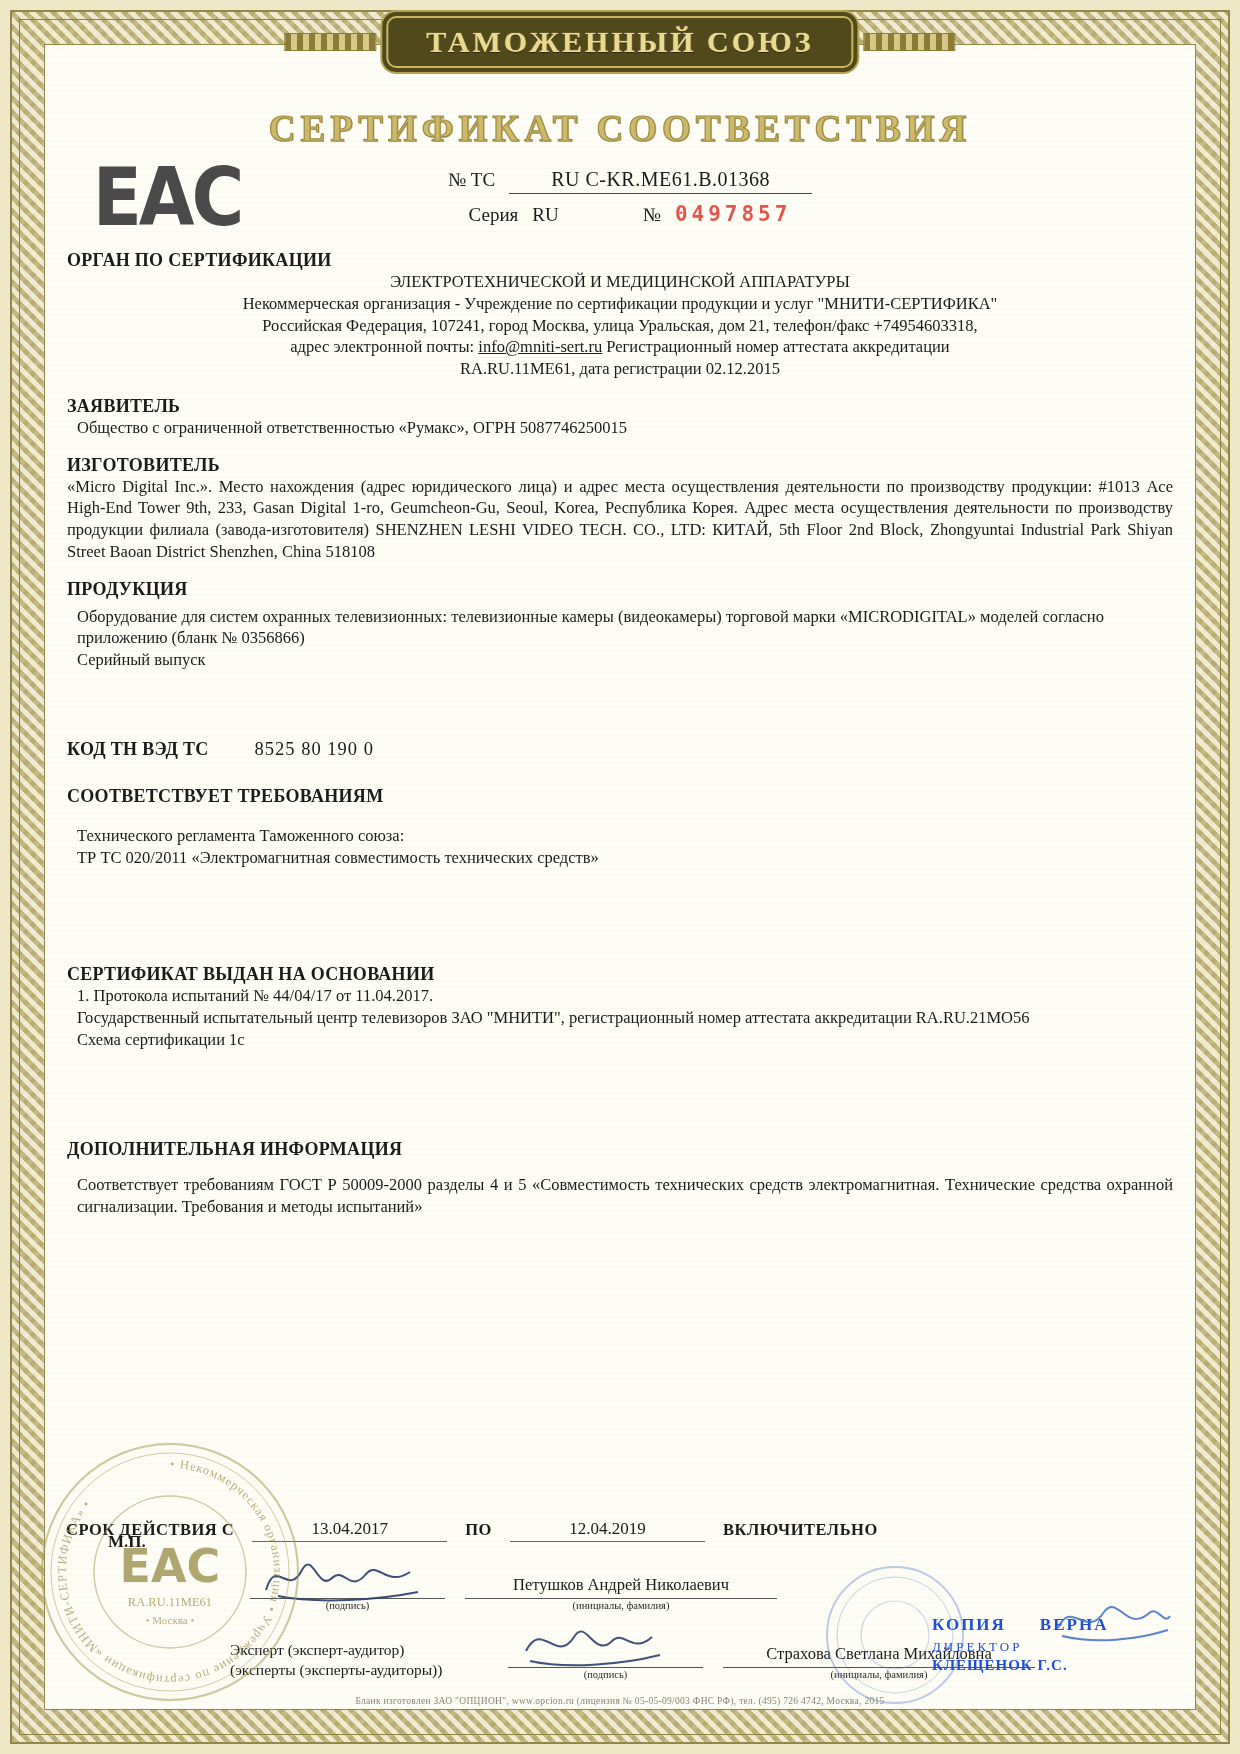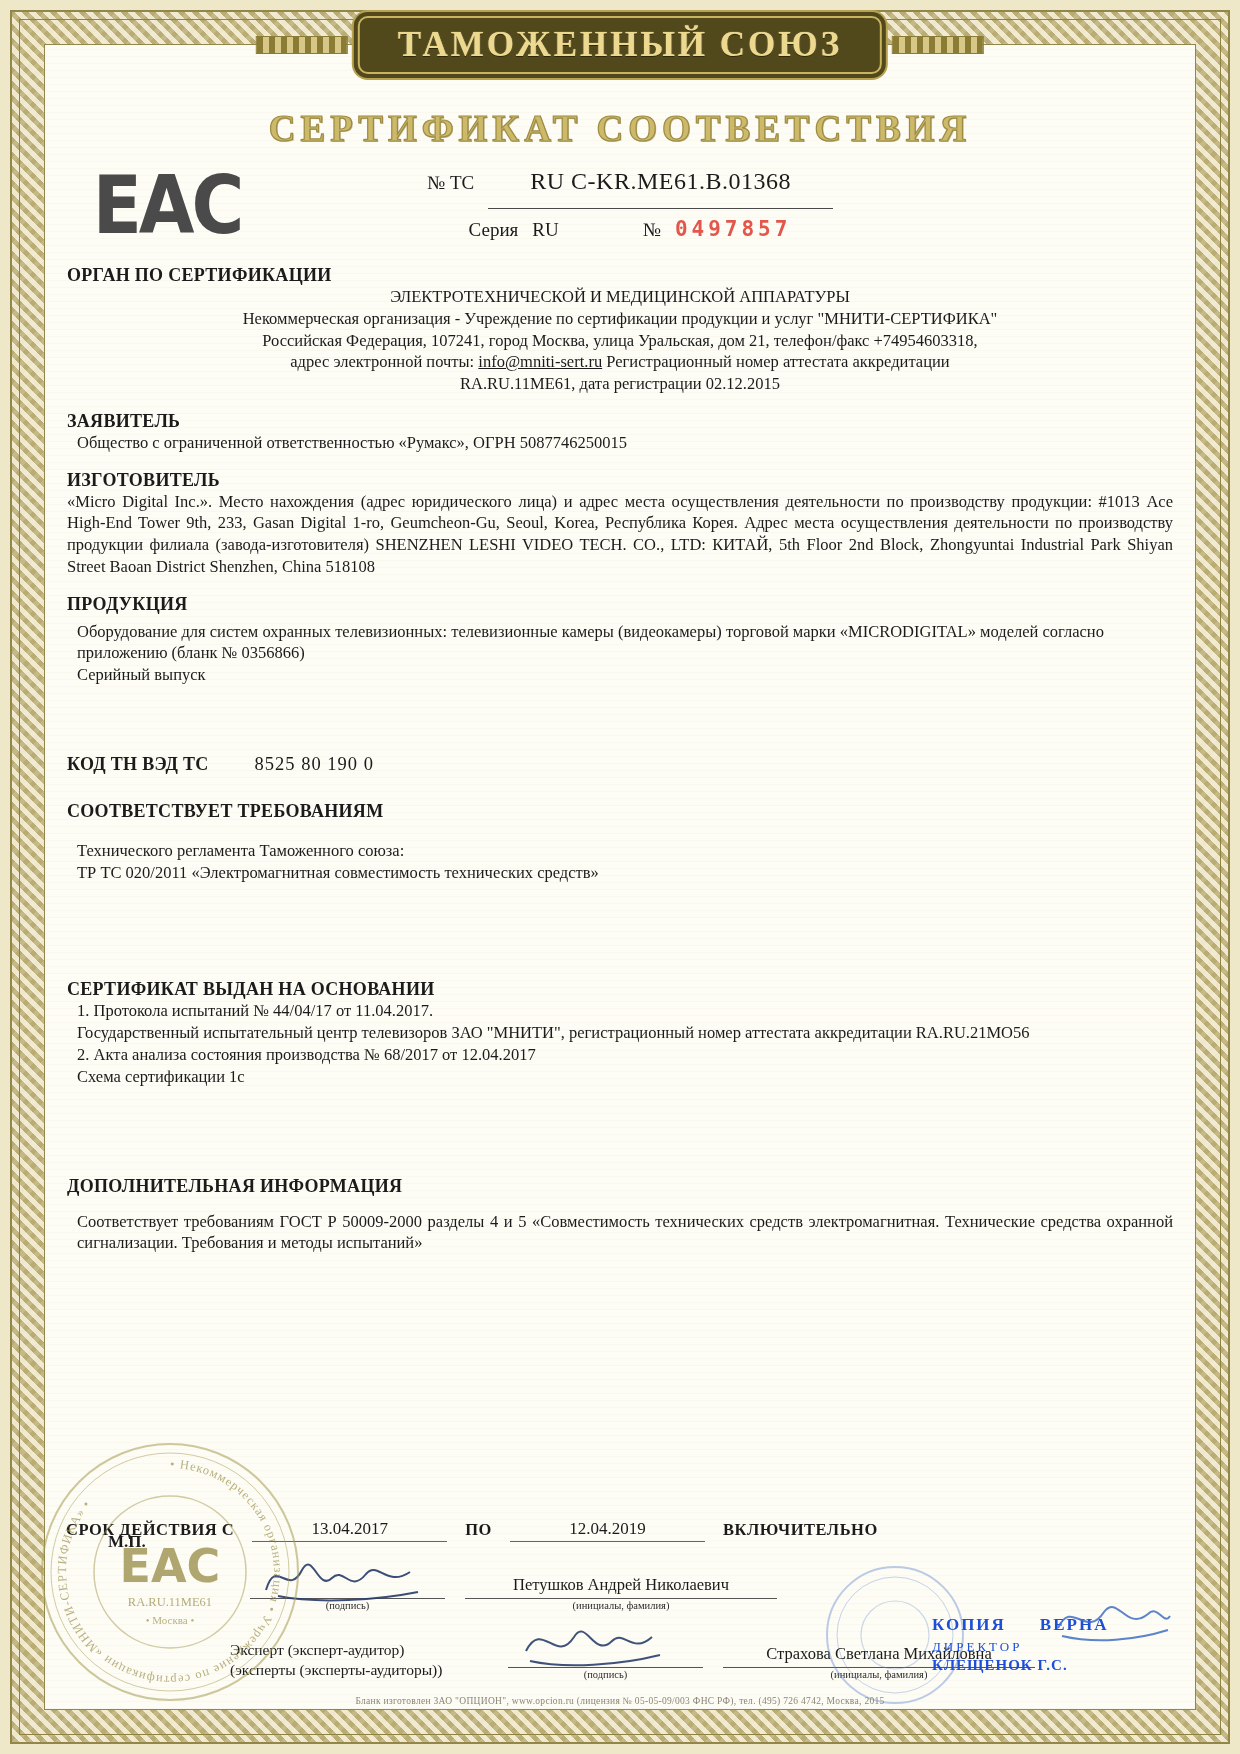--- a/index.html
+++ b/index.html
@@ -24,21 +24,21 @@
     padding:0 22px;box-sizing:border-box;overflow:hidden;
   }
   
   .banner{
     position:absolute;top:16px;left:50%;transform:translateX(-50%);
     background:#51481c;border:2px solid #c9b45f;border-radius:10px;
     box-shadow:0 0 0 4px #51481c,0 0 0 6px #b7a252;
     padding:7px 38px;z-index:6;white-space:nowrap;
   }
   .banner-text{
-    font-family:"Liberation Serif",serif;font-weight:bold;font-size:35px;
+    font-family:"Liberation Serif",serif;font-weight:bold;font-size:30px;
     color:#ecd88e;letter-spacing:3px;text-shadow:0 1px 0 #2e2808,0 0 1px #fff4c4;
   }
   .banner::before,.banner::after{
     content:"";position:absolute;top:50%;transform:translateY(-50%);
     width:90px;height:16px;
     background:repeating-linear-gradient(90deg,#8a7b35 0 6px,#d8c887 6px 12px);
     border:1px solid #8a7b35;
   }
   .banner::before{left:-104px;} .banner::after{right:-104px;}
   
@@ -50,21 +50,21 @@
   }
   
   .top-row{display:flex;align-items:center;margin-top:10px;}
   .eac{
     width:200px;text-align:center;
     font-family:"DejaVu Sans",sans-serif;font-weight:bold;font-size:72px;
     color:#4a4a4a;letter-spacing:-3px;transform:scaleY(1.12);line-height:1;
   }
   .numbers{flex:1;padding-right:180px;}
   .num-line{display:flex;justify-content:center;align-items:baseline;gap:14px;font-size:19px;margin:8px 0;}
-  .num-value{border-bottom:1px solid #4a4a4a;padding:0 42px 13px;font-size:24px;letter-spacing:.5px;}
+  .num-value{border-bottom:1px solid #4a4a4a;padding:0 42px 2px;font-size:20px;letter-spacing:.5px;}
   .series-gap{display:inline-block;width:56px;}
   .serial{
     font-family:"DejaVu Sans Mono",monospace;font-weight:bold;font-size:21px;
     letter-spacing:4px;color:#e2564b;
   }
   
   .heading{font-weight:bold;font-size:18px;letter-spacing:.3px;}
   .body-text{font-size:16.5px;line-height:1.32;}
   .center{text-align:center;}
   .justify{text-align:justify;text-align-last:left;}
@@ -169,21 +169,20 @@
     <div class="sec" style="margin-top:26px;">
       <div class="heading">СООТВЕТСТВУЕТ ТРЕБОВАНИЯМ</div>
       <div class="body-text indent" style="margin-top:18px;">Технического регламента Таможенного союза:</div>
       <div class="body-text indent">ТР ТС 020/2011 «Электромагнитная совместимость технических средств»</div>
     </div>
 
     <div class="gap-lg">
       <div class="heading">СЕРТИФИКАТ ВЫДАН НА ОСНОВАНИИ</div>
       <div class="body-text indent justify" style="">1.  Протокола испытаний № 44/04/17 от 11.04.2017.</div>
       <div class="body-text indent justify">Государственный испытательный центр телевизоров ЗАО "МНИТИ", регистрационный номер аттестата аккредитации RA.RU.21MO56</div>
-      <div class="body-text indent justify">2. Акта анализа состояния производства № 68/2017 от 12.04.2017</div>
       <div class="body-text indent">Схема сертификации 1с</div>
     </div>
 
     <div class="gap-md">
       <div class="heading">ДОПОЛНИТЕЛЬНАЯ ИНФОРМАЦИЯ</div>
       <div class="body-text indent justify" style="margin-top:14px;">Соответствует требованиям ГОСТ Р 50009-2000 разделы 4 и 5 «Совместимость технических средств электромагнитная. Технические средства охранной сигнализации. Требования и методы испытаний»</div>
     </div>
 
   </div>
 

